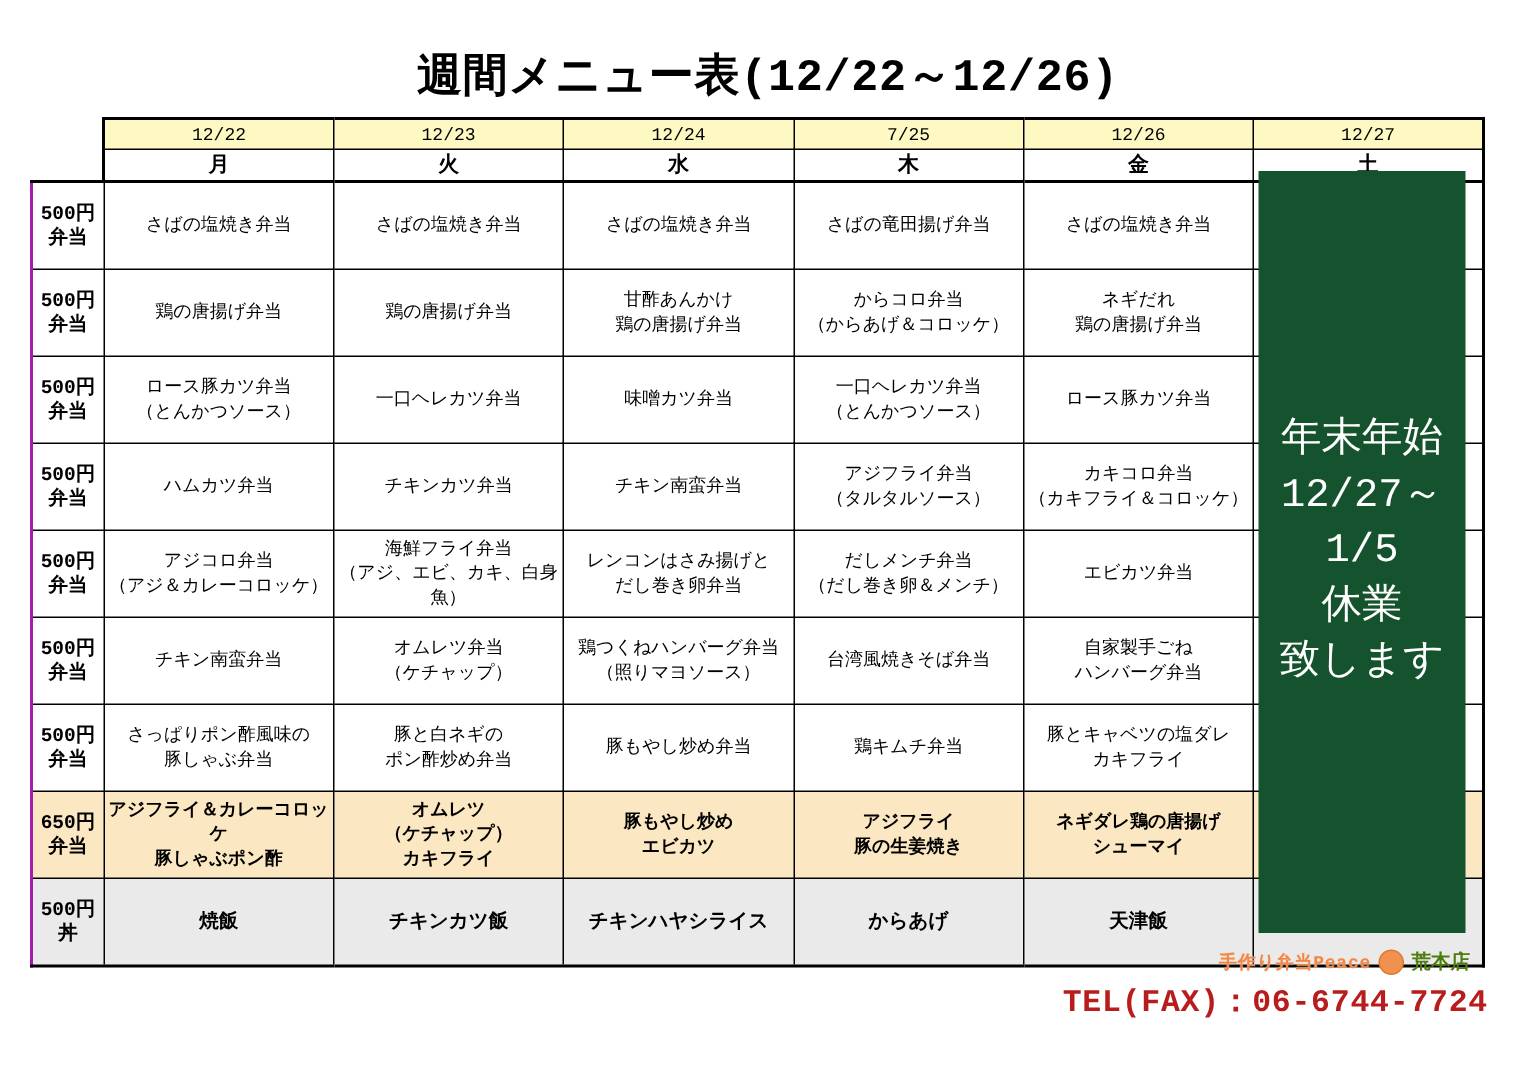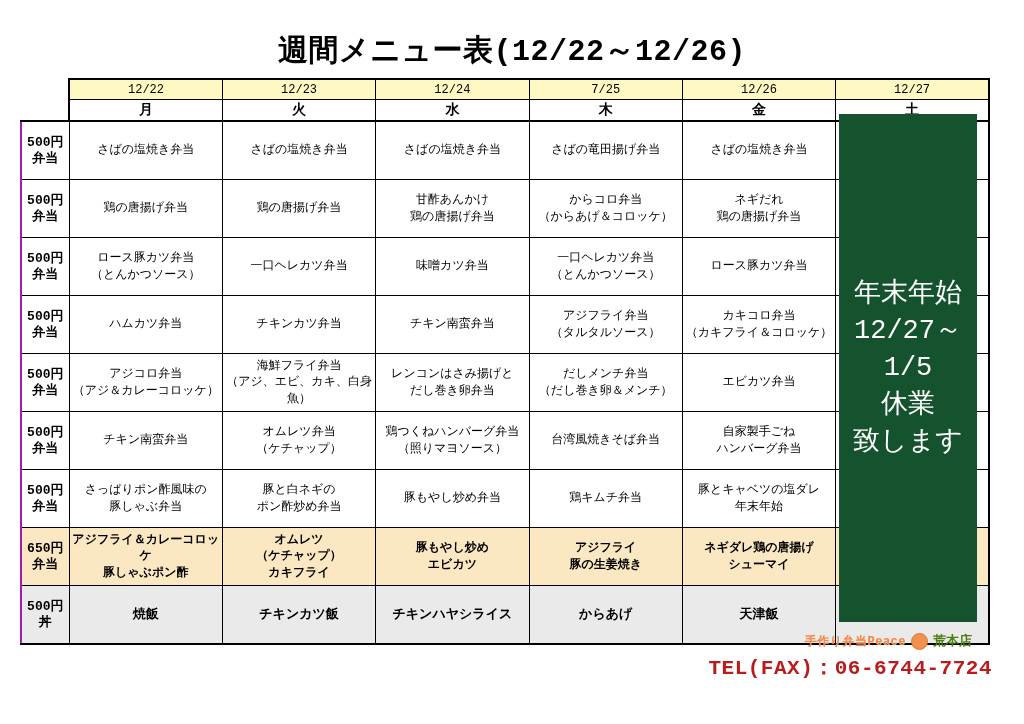--- a/index.html
+++ b/index.html
@@ -114,21 +114,21 @@
     position: absolute;
     top: 630px;
     right: 32px;
     text-align: right;
   }
   .brand-line {
     display: flex;
     align-items: center;
     justify-content: flex-end;
     gap: 5px;
-    margin-right: 20px;
+    margin-right: 12px;
     height: 22px;
   }
   .logo-text {
     color: #F0874A;
     font-size: 12px;
     font-weight: bold;
     letter-spacing: 0.5px;
     text-shadow: 0 0 1px #fbd3b4;
   }
   .logo-circle {
@@ -276,21 +276,21 @@
       <tr class="r-body">
         <td class="price">500円
 弁当</td>
         <td class="cell">さっぱりポン酢風味の
 豚しゃぶ弁当</td>
         <td class="cell">豚と白ネギの
 ポン酢炒め弁当</td>
         <td class="cell">豚もやし炒め弁当</td>
         <td class="cell">鶏キムチ弁当</td>
         <td class="cell">豚とキャベツの塩ダレ
-年末年始</td>
+カキフライ</td>
         <td class="cell sat"></td>
       </tr>
 
       <tr class="r-body r650">
         <td class="price">650円
 弁当</td>
         <td class="cell fs11">アジフライ＆カレーコロッケ
 豚しゃぶポン酢</td>
         <td class="cell">オムレツ
 （ケチャップ）

